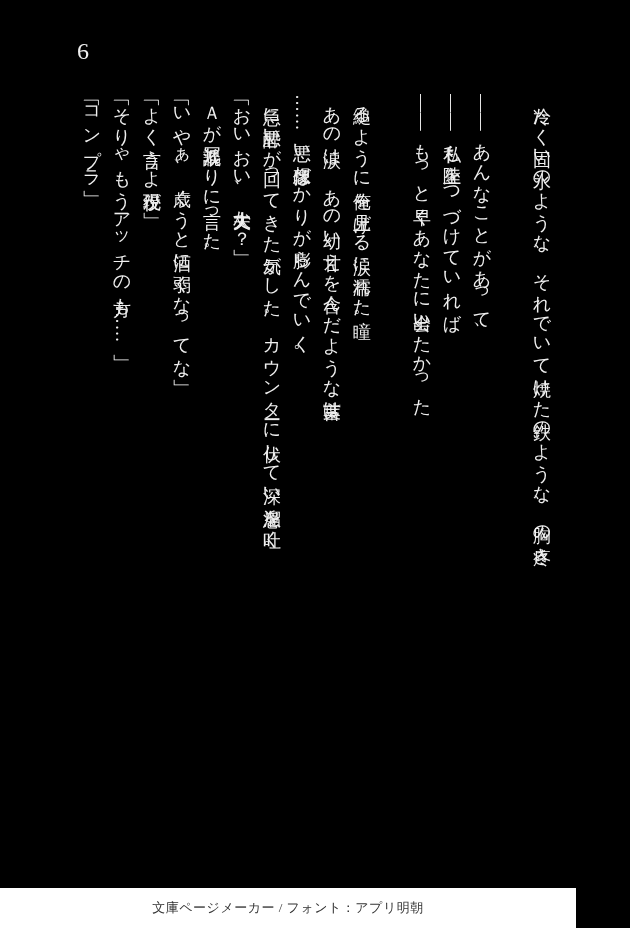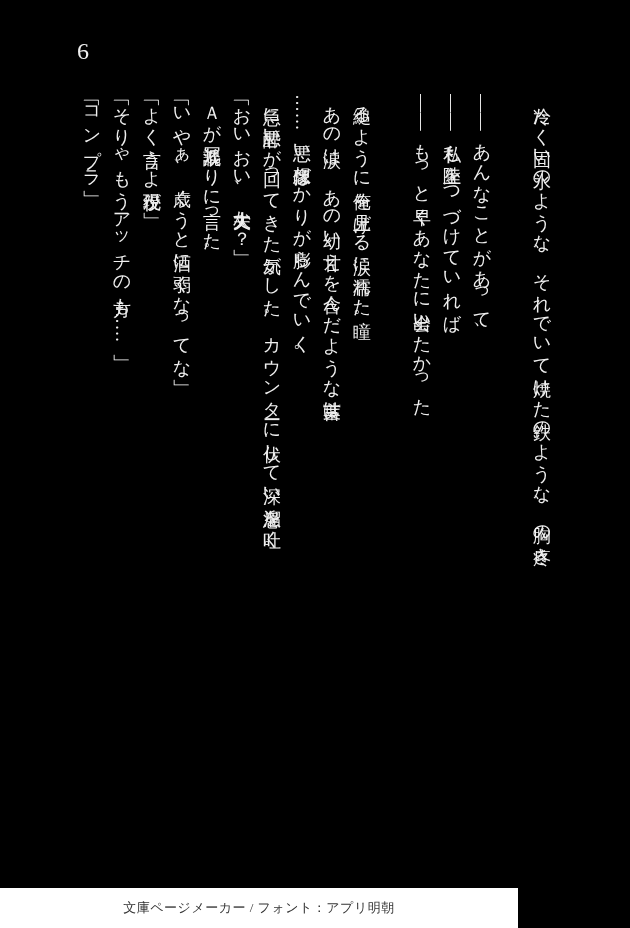--- a/index.html
+++ b/index.html
@@ -39,21 +39,21 @@
   .vline {
     width: 30px;
     line-height: 30px;
     letter-spacing: 0.5px;
     white-space: nowrap;
   }
   .footer {
     position: absolute;
     left: 0;
     bottom: 0;
-    width: 518px;
+    width: 576px;
     height: 40px;
     background: #ffffff;
     display: flex;
     align-items: center;
     justify-content: center;
   }
   .footer-text {
     font-size: 13px;
     letter-spacing: 0.5px;
     color: #333333;

